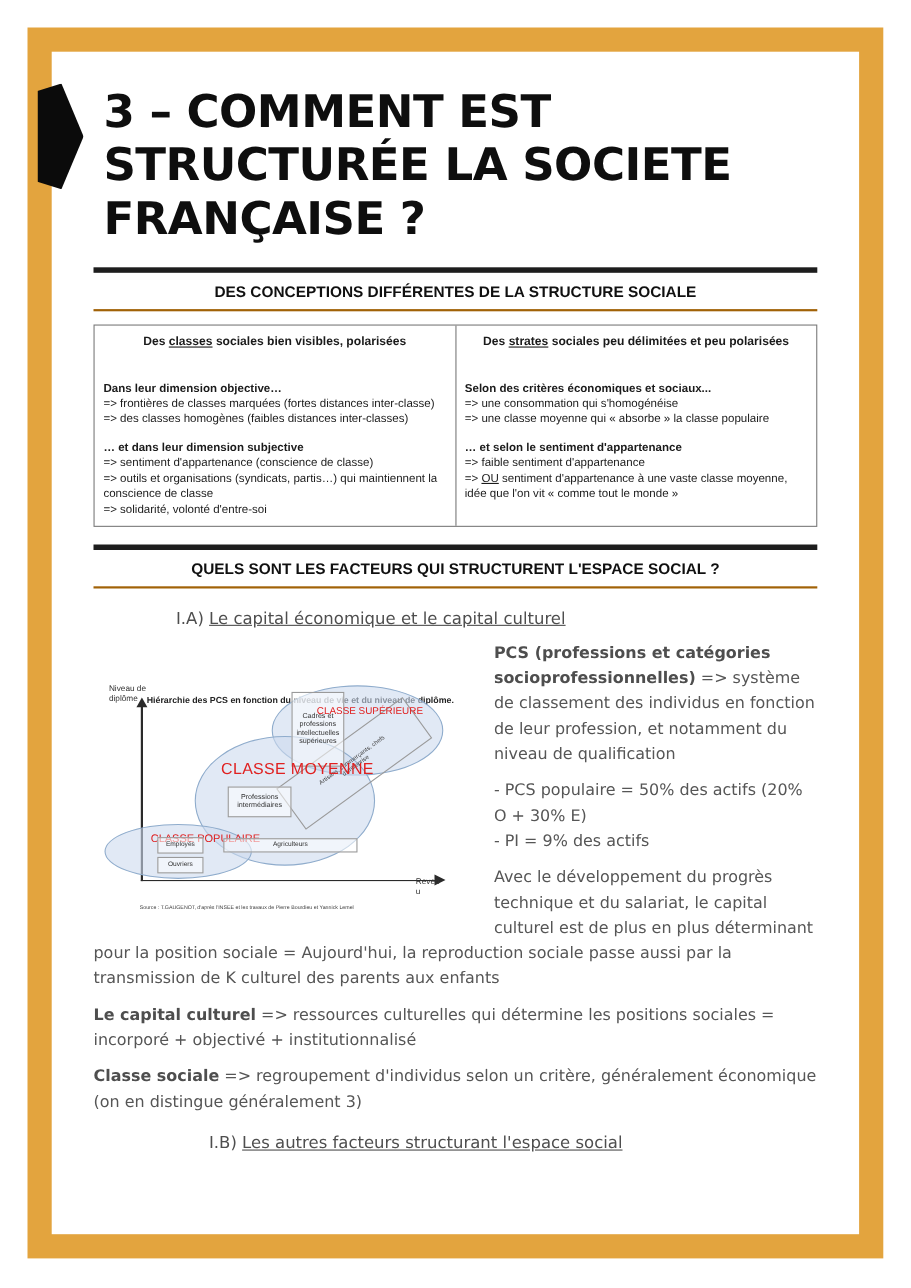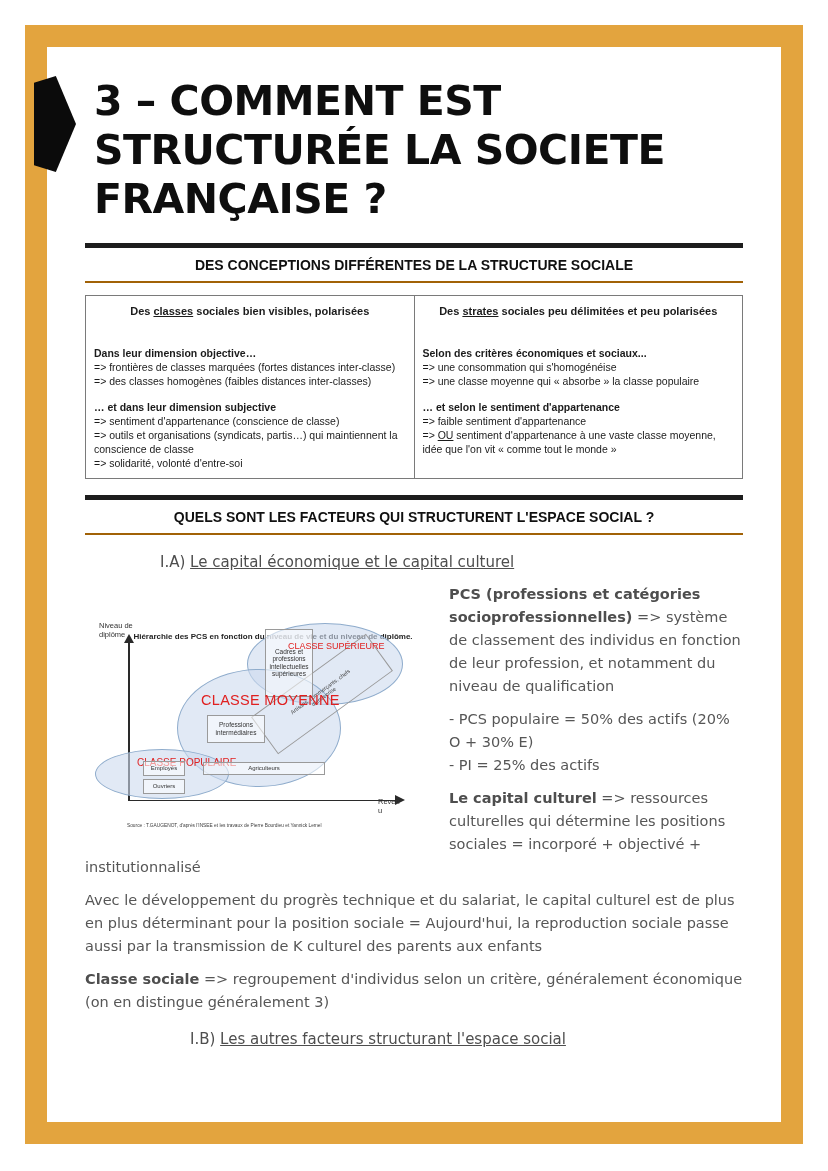--- a/index.html
+++ b/index.html
@@ -177,27 +177,27 @@
       <div class="bx bx-agr">Agriculteurs</div>
 
       <div class="fig-source">Source : T.GAUGENOT, d'après l'INSEE et les travaux de Pierre Bourdieu et Yannick Lemel</div>
     </div>
 
     <p class="para"><b>PCS (professions et catégories socioprofessionnelles)</b><span> =&gt; système de classement des individus en fonction de leur profession, et notamment du niveau de qualification</span></p>
 
 
     <p class="para">
         <span class="line">- PCS populaire = 50% des actifs (20% O + 30% E)</span>
-        <span class="line">- PI = 25% des actifs</span>
+        <span class="line">- PI = 9% des actifs</span>
       </p>
 
 
+    <p class="para">Avec le développement du progrès technique et du salariat, le capital culturel est de plus en plus déterminant pour la position sociale = Aujourd'hui, la reproduction sociale passe aussi par la transmission de K culturel des parents aux enfants</p>
+
     <p class="para"><b>Le capital culturel</b><span> =&gt; ressources culturelles qui détermine les positions sociales = incorporé + objectivé + institutionnalisé</span></p>
-
-    <p class="para">Avec le développement du progrès technique et du salariat, le capital culturel est de plus en plus déterminant pour la position sociale = Aujourd'hui, la reproduction sociale passe aussi par la transmission de K culturel des parents aux enfants</p>
 
     <p class="para"><b>Classe sociale</b><span> =&gt; regroupement d'individus selon un critère, généralement économique (on en distingue généralement 3)</span></p>
 
     <div class="subhead b">
       <span>I.B) </span><span class="u-link">Les autres facteurs structurant l'espace social</span>
     </div>
 
   </div>
 </div>
 

